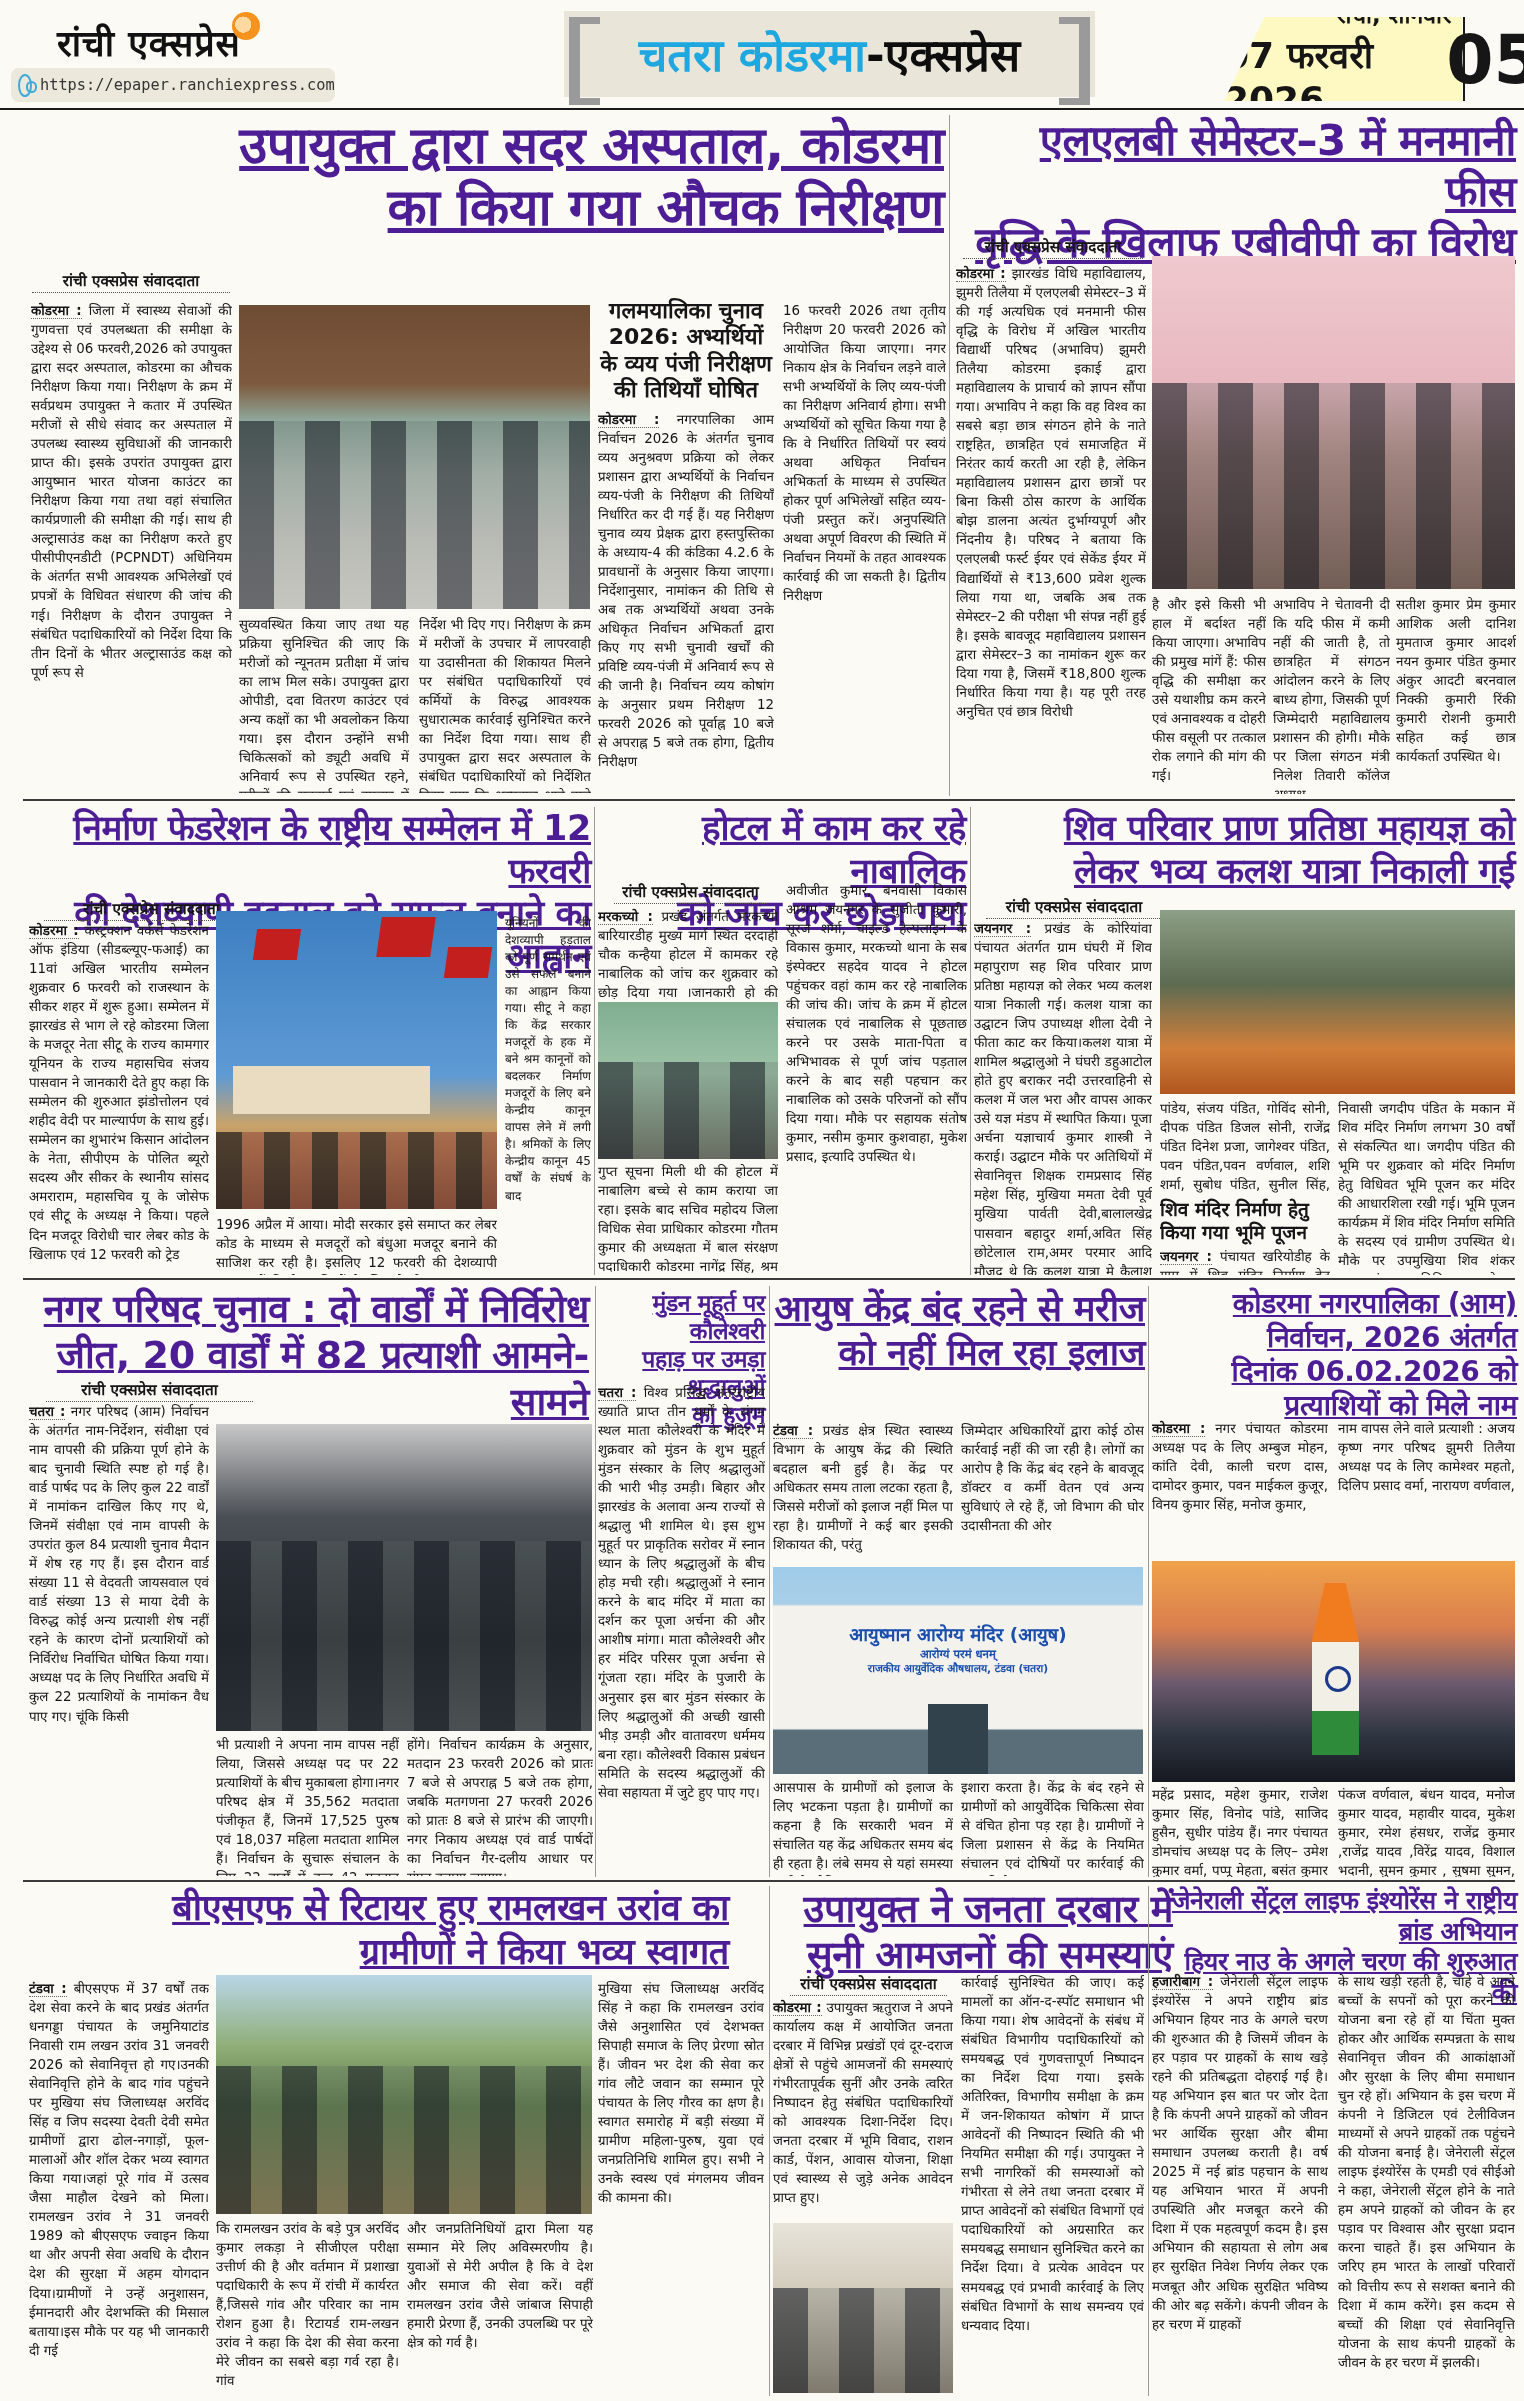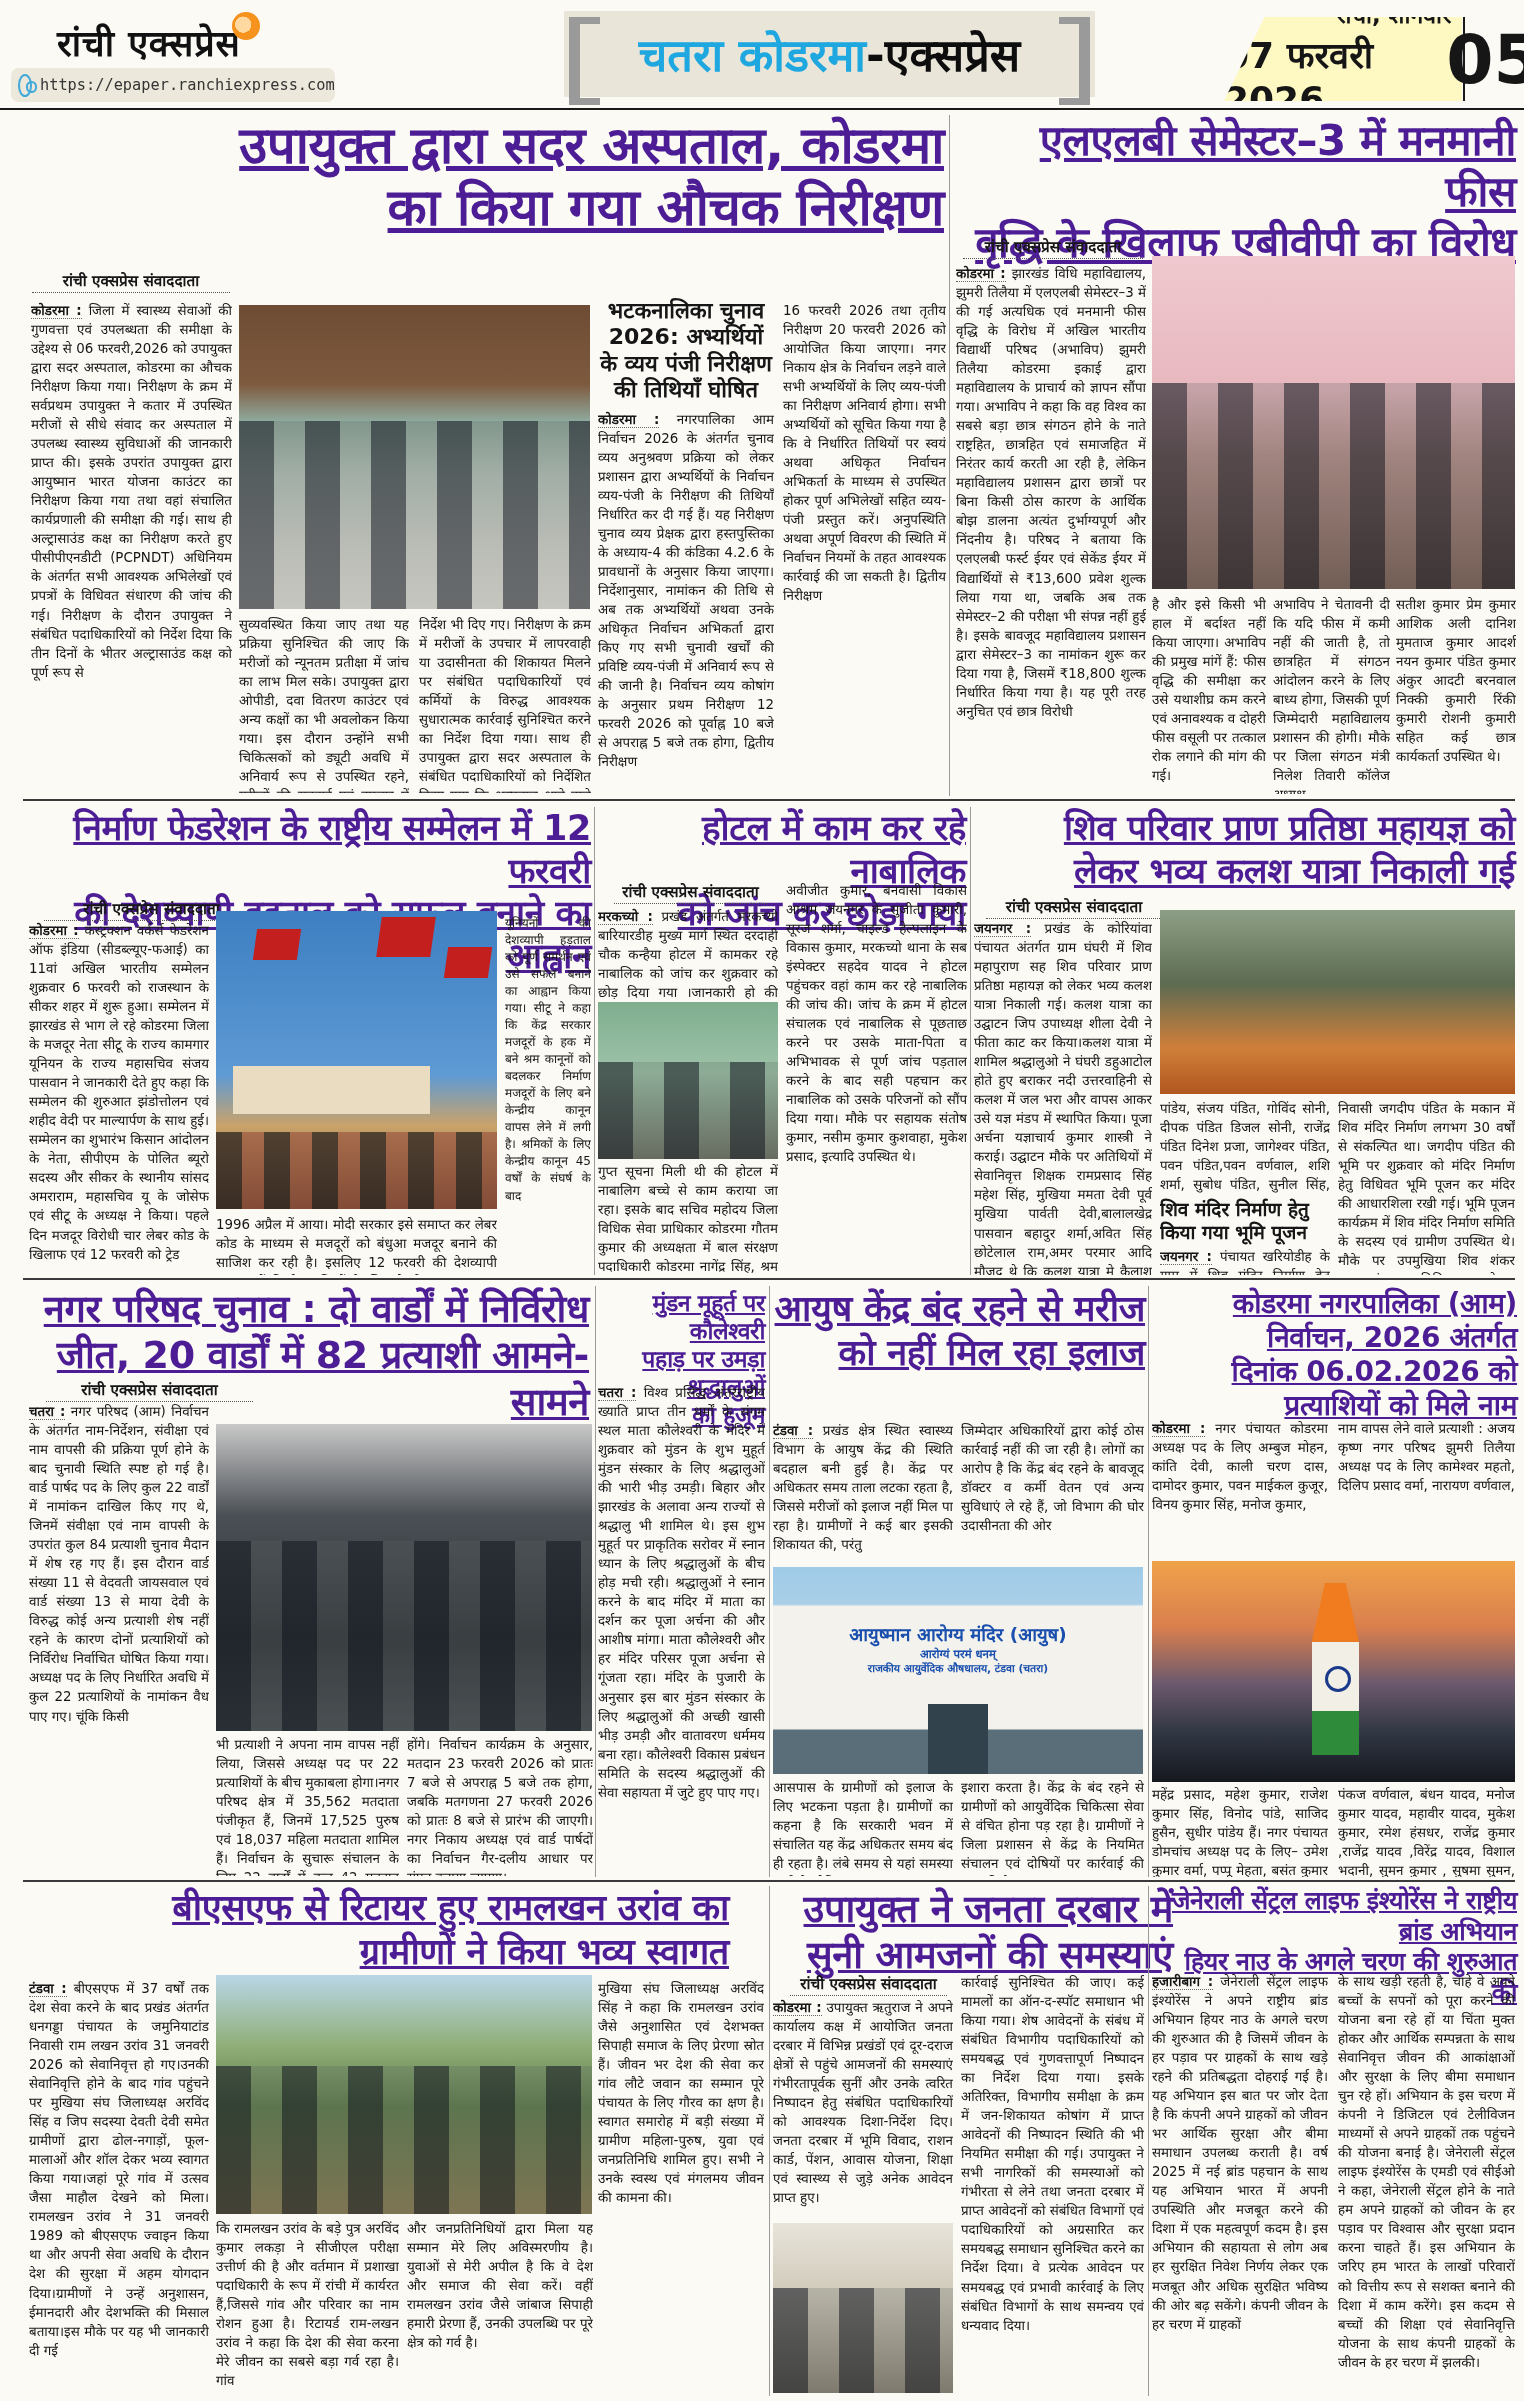--- a/index.html
+++ b/index.html
@@ -78,21 +78,21 @@
   <div class="hl" style="left:27px;top:115px;width:917px;font-size:51px;">उपायुक्त द्वारा  सदर अस्पताल, कोडरमा
 का किया गया औचक निरीक्षण</div>
   <div class="by" style="left:32px;top:270px;width:198px;">रांची एक्सप्रेस संवाददाता</div>
   <div class="col" style="left:31px;top:301px;width:201px;height:491px;"><span class="dl">कोडरमा :</span><span> जिला में स्वास्थ्य सेवाओं की गुणवत्ता एवं उपलब्धता की समीक्षा के उद्देश्य से 06 फरवरी,2026 को उपायुक्त द्वारा सदर अस्पताल, कोडरमा का औचक निरीक्षण किया गया। निरीक्षण के क्रम में सर्वप्रथम उपायुक्त ने कतार में उपस्थित मरीजों से सीधे संवाद कर अस्पताल में उपलब्ध स्वास्थ्य सुविधाओं की जानकारी प्राप्त की। इसके उपरांत उपायुक्त द्वारा आयुष्मान भारत योजना काउंटर का निरीक्षण किया गया तथा वहां संचालित कार्यप्रणाली की समीक्षा की गई। साथ ही अल्ट्रासाउंड कक्ष का निरीक्षण करते हुए पीसीपीएनडीटी (PCPNDT) अधिनियम के अंतर्गत सभी आवश्यक अभिलेखों एवं प्रपत्रों के विधिवत संधारण की जांच की गई। निरीक्षण के दौरान उपायुक्त ने संबंधित पदाधिकारियों को निर्देश दिया कि तीन दिनों के भीतर अल्ट्रासाउंड कक्ष को पूर्ण रूप से</span></div>
   <div class="ph" id="ph-a" style="left:239px;top:305px;width:351px;height:304px;">
       <div class="band"></div>
     </div>
   <div class="col" style="left:239px;top:615px;width:170px;height:178px;">सुव्यवस्थित किया जाए तथा यह प्रक्रिया सुनिश्चित की जाए कि मरीजों को न्यूनतम प्रतीक्षा में जांच का लाभ मिल सके। उपायुक्त द्वारा ओपीडी, दवा वितरण काउंटर एवं अन्य कक्षों का भी अवलोकन किया गया। इस दौरान उन्होंने सभी चिकित्सकों को ड्यूटी अवधि में अनिवार्य रूप से उपस्थित रहने, मरीजों की सुनवाई एवं उपचार में यूनिफॉर्मिटी बरतने तथा स्वच्छता एवं सुरक्षा का समुचित ध्यान रखने के साथ ही अस्पताल परिसर में साफ-सफाई एवं इमरजेंसी वार्ड के नवीनीकरण (रिनोवेशन) कार्य में तेजी लाने के</div>
   <div class="col" style="left:419px;top:615px;width:172px;height:178px;">निर्देश भी दिए गए। निरीक्षण के क्रम में मरीजों के उपचार में लापरवाही या उदासीनता की शिकायत मिलने पर संबंधित पदाधिकारियों एवं कर्मियों के विरुद्ध आवश्यक सुधारात्मक कार्रवाई सुनिश्चित करने का निर्देश दिया गया। साथ ही उपायुक्त द्वारा सदर अस्पताल के संबंधित पदाधिकारियों को निर्देशित किया गया कि अस्पताल आने वाले प्रत्येक मरीज को बेहतर, सुलभ एवं गुणवत्तापूर्ण स्वास्थ्य सुविधाएं कराना सर्वोच्च प्राथमिकता के रूप में सुनिश्चित किया जाए।</div>
   <div style="position:absolute;left:598px;top:298px;width:176px;height:496px;overflow:hidden;">
-    <div class="subhl">भटकनालिका चुनाव 2026: अभ्यर्थियों के व्यय पंजी निरीक्षण की तिथियाँ घोषित</div>
+    <div class="subhl">गलमयालिका चुनाव 2026: अभ्यर्थियों के व्यय पंजी निरीक्षण की तिथियाँ घोषित</div>
     <div class="col" style="position:static;"><span class="dl">कोडरमा :</span><span> नगरपालिका आम निर्वाचन 2026 के अंतर्गत चुनाव व्यय अनुश्रवण प्रक्रिया को लेकर प्रशासन द्वारा अभ्यर्थियों के निर्वाचन व्यय-पंजी के निरीक्षण की तिथियाँ निर्धारित कर दी गई हैं। यह निरीक्षण चुनाव व्यय प्रेक्षक द्वारा हस्तपुस्तिका के अध्याय-4 की कंडिका 4.2.6 के प्रावधानों के अनुसार किया जाएगा। निर्देशानुसार, नामांकन की तिथि से अब तक अभ्यर्थियों अथवा उनके अधिकृत निर्वाचन अभिकर्ता द्वारा किए गए सभी चुनावी खर्चों की प्रविष्टि व्यय-पंजी में अनिवार्य रूप से की जानी है। निर्वाचन व्यय कोषांग के अनुसार प्रथम निरीक्षण 12 फरवरी 2026 को पूर्वाह्न 10 बजे से अपराह्न 5 बजे तक होगा, द्वितीय निरीक्षण</span></div>
   </div>
   <div class="col" style="left:783px;top:301px;width:163px;height:493px;">16 फरवरी 2026 तथा तृतीय निरीक्षण 20 फरवरी 2026 को आयोजित किया जाएगा। नगर निकाय क्षेत्र के निर्वाचन लड़ने वाले सभी अभ्यर्थियों के लिए व्यय-पंजी का निरीक्षण अनिवार्य होगा। सभी अभ्यर्थियों को सूचित किया गया है कि वे निर्धारित तिथियों पर स्वयं अथवा अधिकृत निर्वाचन अभिकर्ता के माध्यम से उपस्थित होकर पूर्ण अभिलेखों सहित व्यय-पंजी प्रस्तुत करें। अनुपस्थिति अथवा अपूर्ण विवरण की स्थिति में निर्वाचन नियमों के तहत आवश्यक कार्रवाई की जा सकती है। द्वितीय निरीक्षण</div>
   <div class="vr" style="left:949px;top:115px;height:681px;"></div>
 
   <div class="hl" style="left:958px;top:115px;width:558px;font-size:42px;">एलएलबी सेमेस्टर–3 में मनमानी फीस
 वृद्धि के खिलाफ एबीवीपी का विरोध</div>
   <div class="by" style="left:963px;top:236px;width:180px;">रांची एक्सप्रेस संवाददाता</div>
   <div class="col" style="left:956px;top:264px;width:190px;height:531px;"><span class="dl">कोडरमा :</span><span> झारखंड विधि महाविद्यालय, झुमरी तिलैया में एलएलबी सेमेस्टर–3 में की गई अत्यधिक एवं मनमानी फीस वृद्धि के विरोध में अखिल भारतीय विद्यार्थी परिषद (अभाविप) झुमरी तिलैया कोडरमा इकाई द्वारा महाविद्यालय के प्राचार्य को ज्ञापन सौंपा गया। अभाविप ने कहा कि वह विश्व का सबसे बड़ा छात्र संगठन होने के नाते राष्ट्रहित, छात्रहित एवं समाजहित में निरंतर कार्य करती आ रही है, लेकिन महाविद्यालय प्रशासन द्वारा छात्रों पर बिना किसी ठोस कारण के आर्थिक बोझ डालना अत्यंत दुर्भाग्यपूर्ण और निंदनीय है। परिषद ने बताया कि एलएलबी फर्स्ट ईयर एवं सेकेंड ईयर में विद्यार्थियों से ₹13,600 प्रवेश शुल्क लिया गया था, जबकि अब तक सेमेस्टर–2 की परीक्षा भी संपन्न नहीं हुई है। इसके बावजूद महाविद्यालय प्रशासन द्वारा सेमेस्टर–3 का नामांकन शुरू कर दिया गया है, जिसमें ₹18,800 शुल्क निर्धारित किया गया है। यह पूरी तरह अनुचित एवं छात्र विरोधी</span></div>
   <div class="ph" id="ph-b" style="left:1152px;top:256px;width:363px;height:333px;">

